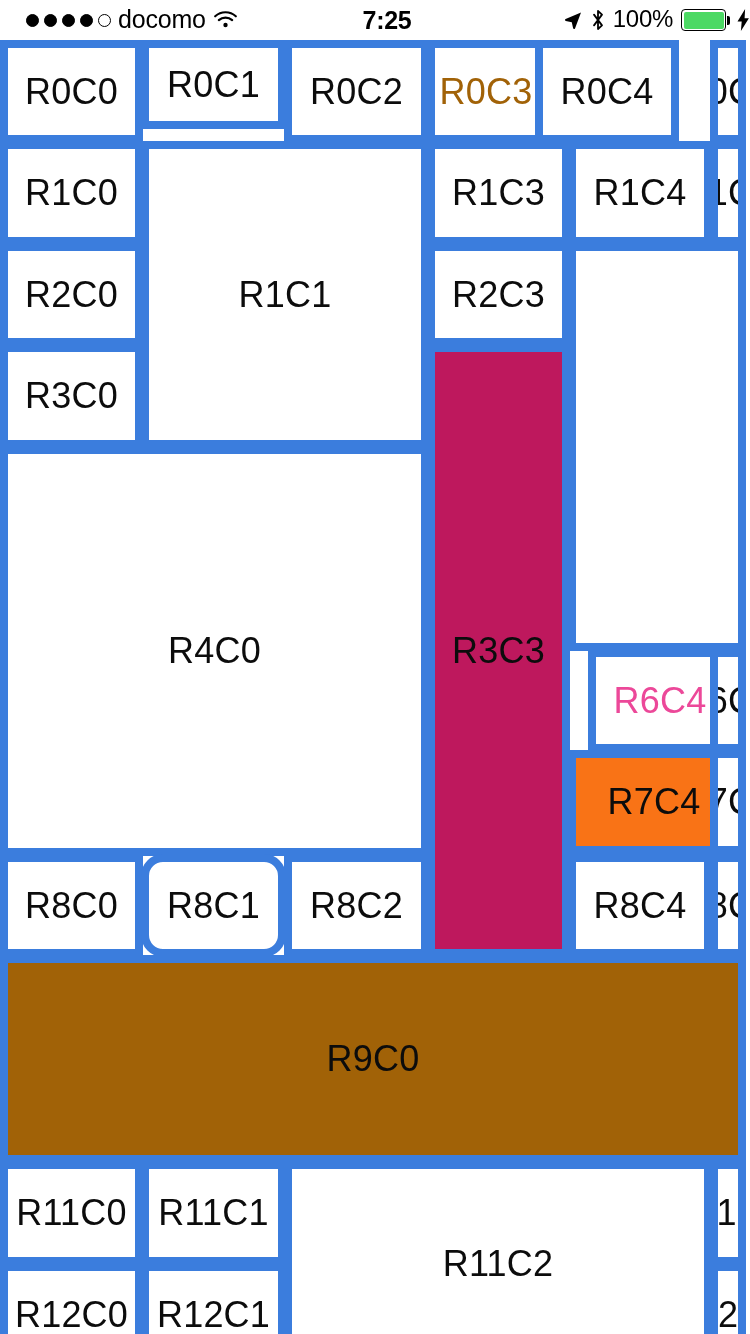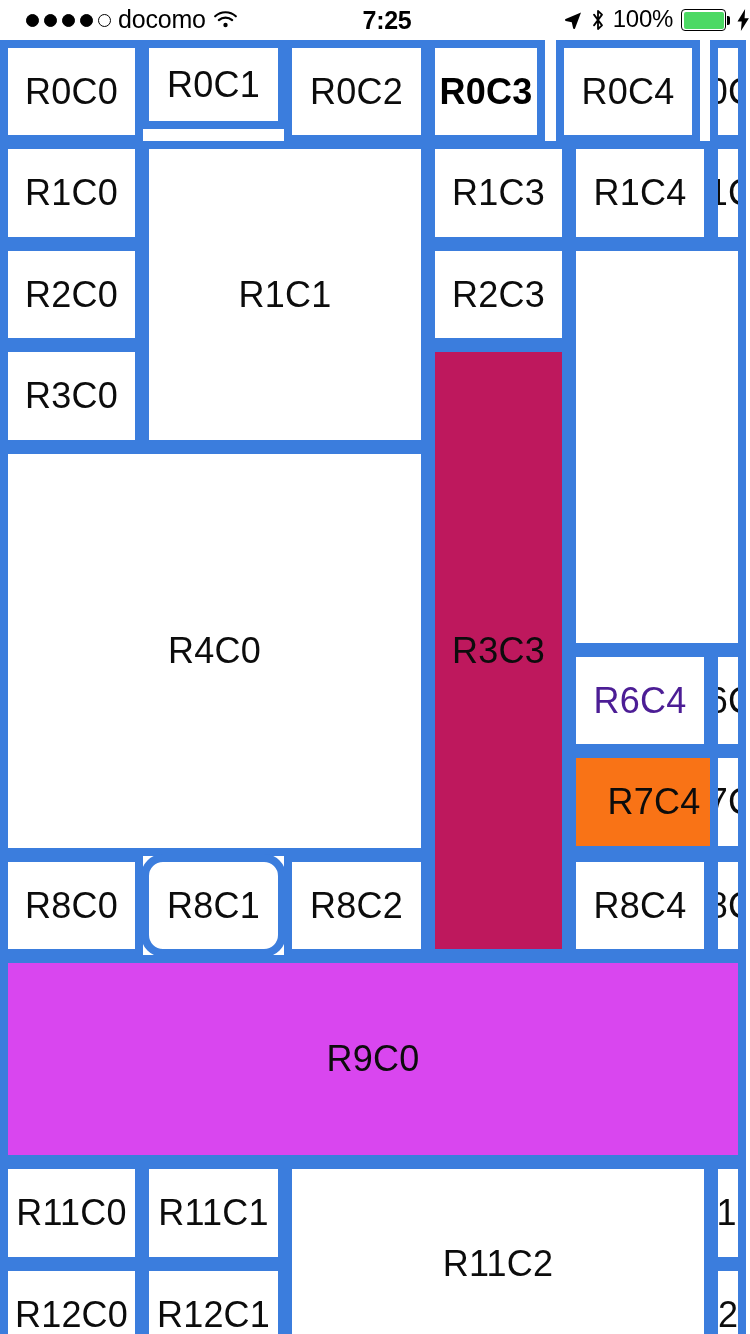--- a/index.html
+++ b/index.html
@@ -165,44 +165,44 @@
       </svg>
     </span>
   </div>
 </div>
 
 <div class="grid-canvas" id="grid-canvas">
   <div class="edge-right"></div>
 <div class="cell" style="left: 0px; top: 0px; width: 143px; height: 103px; border-color: rgb(59, 125, 221); background: rgb(255, 255, 255); color: rgb(12, 12, 12);">R0C0</div>
     <div class="cell" style="left: 141px; top: 0px; width: 145px; height: 89px; border-color: rgb(59, 125, 221); background: rgb(255, 255, 255); color: rgb(12, 12, 12);">R0C1</div>
     <div class="cell" style="left: 284px; top: 0px; width: 145px; height: 103px; border-color: rgb(59, 125, 221); background: rgb(255, 255, 255); color: rgb(12, 12, 12);">R0C2</div>
-    <div class="cell" style="left: 427px; top: 0px; width: 118px; height: 103px; border-color: rgb(59, 125, 221); background: rgb(255, 255, 255); color: #000000; font-weight: bold;">R0C3</div>
-    <div class="cell" style="left: 556px; top: 0px; width: 144px; height: 103px; border-color: rgb(59, 125, 221); background: rgb(255, 255, 255); color: rgb(12, 12, 12);">R0C4</div>
+    <div class="cell" style="left: 427px; top: 0px; width: 118px; height: 103px; border-color: rgb(59, 125, 221); background: rgb(255, 255, 255); color: #a16207;">R0C3</div>
+    <div class="cell" style="left: 535px; top: 0px; width: 144px; height: 103px; border-color: rgb(59, 125, 221); background: rgb(255, 255, 255); color: rgb(12, 12, 12);">R0C4</div>
     <div class="cell" style="left: 710px; top: 0px; width: 36px; height: 103px; border-color: rgb(59, 125, 221); background: rgb(255, 255, 255); color: rgb(12, 12, 12);">R0C5</div>
     <div class="cell" style="left: 0px; top: 101px; width: 143px; height: 104px; border-color: rgb(59, 125, 221); background: rgb(255, 255, 255); color: rgb(12, 12, 12);">R1C0</div>
     <div class="cell" style="left: 141px; top: 101px; width: 288px; height: 307px; border-color: rgb(59, 125, 221); background: rgb(255, 255, 255); color: rgb(12, 12, 12);">R1C1</div>
     <div class="cell" style="left: 427px; top: 101px; width: 143px; height: 104px; border-color: rgb(59, 125, 221); background: rgb(255, 255, 255); color: rgb(12, 12, 12);">R1C3</div>
     <div class="cell" style="left: 568px; top: 101px; width: 144px; height: 104px; border-color: rgb(59, 125, 221); background: rgb(255, 255, 255); color: rgb(12, 12, 12);">R1C4</div>
     <div class="cell" style="left: 710px; top: 101px; width: 36px; height: 104px; border-color: rgb(59, 125, 221); background: rgb(255, 255, 255); color: rgb(12, 12, 12);">R1C5</div>
     <div class="cell" style="left: 0px; top: 203px; width: 143px; height: 103px; border-color: rgb(59, 125, 221); background: rgb(255, 255, 255); color: rgb(12, 12, 12);">R2C0</div>
     <div class="cell" style="left: 427px; top: 203px; width: 143px; height: 103px; border-color: rgb(59, 125, 221); background: rgb(255, 255, 255); color: rgb(12, 12, 12); text-align: right;">R2C3</div>
     <div class="cell" style="left: 568px; top: 203px; width: 178px; height: 408px; border-color: rgb(59, 125, 221); background: rgb(255, 255, 255); color: rgb(12, 12, 12);"></div>
     <div class="cell" style="left: 0px; top: 304px; width: 143px; height: 104px; border-color: rgb(59, 125, 221); background: rgb(255, 255, 255); color: rgb(12, 12, 12);">R3C0</div>
     <div class="cell" style="left: 427px; top: 304px; width: 143px; height: 613px; border-color: rgb(59, 125, 221); background: #be185d; color: rgb(12, 12, 12);">R3C3</div>
     <div class="cell" style="left: 0px; top: 406px; width: 429px; height: 410px; border-color: rgb(59, 125, 221); background: rgb(255, 255, 255); color: rgb(12, 12, 12);">R4C0</div>
-    <div class="cell" style="left: 568px; top: 609px; width: 144px; height: 103px; border-color: rgb(59, 125, 221); background: rgb(255, 255, 255); color: #4c1d95;">R6C4</div>
+    <div class="cell" style="left: 588px; top: 609px; width: 144px; height: 103px; border-color: rgb(59, 125, 221); background: rgb(255, 255, 255); color: #ec4899;">R6C4</div>
     <div class="cell" style="left: 710px; top: 609px; width: 36px; height: 103px; border-color: rgb(59, 125, 221); background: rgb(255, 255, 255); color: rgb(12, 12, 12);">R6C5</div>
     <div class="cell" style="left: 568px; top: 710px; width: 172px; height: 104px; border-color: rgb(59, 125, 221); background: #f97316; color: rgb(12, 12, 12);">R7C4</div>
     <div class="cell" style="left: 710px; top: 710px; width: 36px; height: 104px; border-color: rgb(59, 125, 221); background: rgb(255, 255, 255); color: rgb(12, 12, 12);">R7C5</div>
     <div class="cell" style="left: 0px; top: 814px; width: 143px; height: 103px; border-color: rgb(59, 125, 221); background: rgb(255, 255, 255); color: rgb(12, 12, 12);">R8C0</div>
     <div class="cell" style="left: 141px; top: 814px; width: 145px; height: 103px; border-color: rgb(59, 125, 221); background: rgb(255, 255, 255); color: rgb(12, 12, 12); border-radius: 22px;">R8C1</div>
     <div class="cell" style="left: 284px; top: 814px; width: 145px; height: 103px; border-color: rgb(59, 125, 221); background: rgb(255, 255, 255); color: rgb(12, 12, 12);">R8C2</div>
     <div class="cell" style="left: 568px; top: 814px; width: 144px; height: 103px; border-color: rgb(59, 125, 221); background: rgb(255, 255, 255); color: rgb(12, 12, 12);">R8C4</div>
     <div class="cell" style="left: 710px; top: 814px; width: 36px; height: 103px; border-color: rgb(59, 125, 221); background: rgb(255, 255, 255); color: rgb(12, 12, 12);">R8C5</div>
-    <div class="cell" style="left: 0px; top: 915px; width: 746px; height: 208px; border-color: rgb(59, 125, 221); background: #d946ef; color: rgb(12, 12, 12);">R9C0</div>
+    <div class="cell" style="left: 0px; top: 915px; width: 746px; height: 208px; border-color: rgb(59, 125, 221); background: #a16207; color: rgb(12, 12, 12);">R9C0</div>
     <div class="cell" style="left: 0px; top: 1121px; width: 143px; height: 104px; border-color: rgb(59, 125, 221); background: rgb(255, 255, 255); color: rgb(12, 12, 12);">R11C0</div>
     <div class="cell" style="left: 141px; top: 1121px; width: 145px; height: 104px; border-color: rgb(59, 125, 221); background: rgb(255, 255, 255); color: rgb(12, 12, 12);">R11C1</div>
     <div class="cell" style="left: 284px; top: 1121px; width: 428px; height: 205px; border-color: rgb(59, 125, 221); background: rgb(255, 255, 255); color: rgb(12, 12, 12);">R11C2</div>
     <div class="cell" style="left: 710px; top: 1121px; width: 36px; height: 104px; border-color: rgb(59, 125, 221); background: rgb(255, 255, 255); color: rgb(12, 12, 12);">R11C5</div>
     <div class="cell" style="left: 0px; top: 1223px; width: 143px; height: 104px; border-color: rgb(59, 125, 221); background: rgb(255, 255, 255); color: rgb(12, 12, 12);">R12C0</div>
     <div class="cell" style="left: 141px; top: 1223px; width: 145px; height: 104px; border-color: rgb(59, 125, 221); background: rgb(255, 255, 255); color: rgb(12, 12, 12);">R12C1</div>
     <div class="cell" style="left: 710px; top: 1223px; width: 36px; height: 104px; border-color: rgb(59, 125, 221); background: rgb(255, 255, 255); color: rgb(12, 12, 12);">R12C5</div>
   </div>
 
 </body></html>

